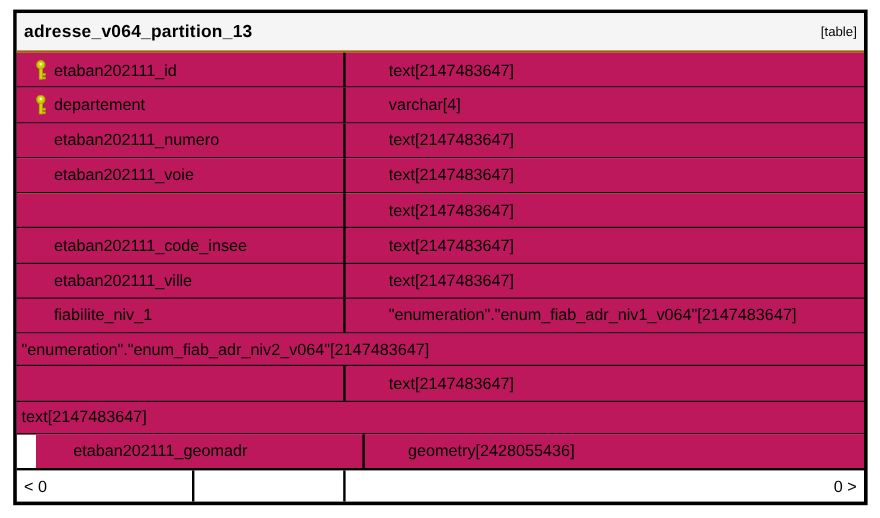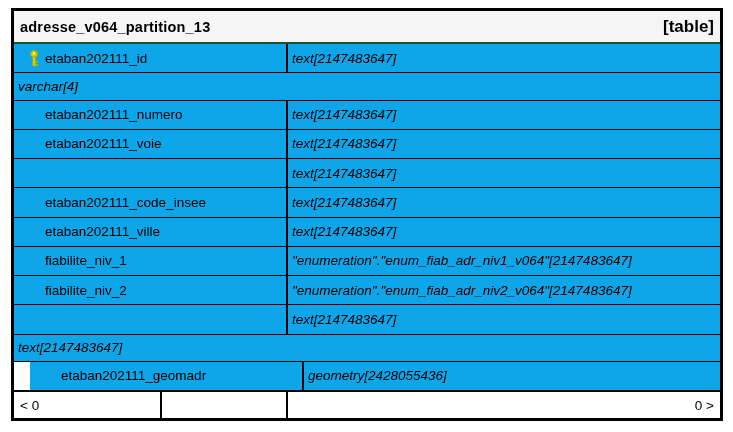--- a/index.html
+++ b/index.html
@@ -20,46 +20,47 @@
     border: 3px solid #000000;
     box-sizing: border-box;
     display: flex;
     flex-direction: column;
     background: #ffffff;
   }
   .hdr {
     height: 31px;
     flex: 0 0 31px;
     background: #f5f5f5;
-    border-bottom: 2px solid #14532d;
+    border-bottom: 2px solid #a16207;
     display: flex;
     align-items: center;
     justify-content: space-between;
     padding: 0 6px;
     box-sizing: content-box;
   }
   .hdr .title {
     font-weight: bold;
     font-size: 14.5px;
     letter-spacing: 0.2px;
   }
   .hdr .badge {
-    font-size: 17px;
-    font-weight: bold;
+    font-size: 11px;
+    font-weight: normal;
   }
   .rows {
     flex: 1 1 auto;
     display: flex;
     flex-direction: column;
   }
   .row {
     flex: 1 1 auto;
     display: flex;
     border-bottom: 1px solid #000000;
-    background: #0ea5e9;
+    background: #be185d;
+    gap: 32px;
   }
   .row:last-child { border-bottom: none; margin-left: 16px; }
   .cell-name {
     flex: 0 0 274px;
     width: 274px;
     border-right: 2px solid #000000;
     display: flex;
     align-items: center;
     padding-left: 15px;
     box-sizing: border-box;
@@ -74,21 +75,20 @@
     align-items: center;
   }
   .cell-type {
     flex: 1 1 auto;
     display: flex;
     align-items: center;
     padding-left: 4px;
     font-size: 13.5px;
     white-space: nowrap;
     overflow: hidden;
-    font-style: italic;
   }
   .ftr {
     height: 26px;
     flex: 0 0 26px;
     border-top: 2px solid #000000;
     display: flex;
     font-size: 13.5px;
   }
   .ftr-cell {
     display: flex;
@@ -134,20 +134,32 @@
         </svg>
       </span>
       <span>etaban202111_id</span>
     </div>
     <div class="cell-type">
       <span>text[2147483647]</span>
     </div>
   </div>
 
   <div class="row">
+    <div class="cell-name">
+      <span class="icon-slot">
+        <svg class="key-svg" width="10" height="17" viewBox="0 0 10 17">
+          <circle cx="5" cy="4" r="3.4" fill="var(--key-fill)" stroke="var(--key-stroke)" stroke-width="1"></circle>
+          <circle cx="5" cy="3.4" r="1.1" fill="#ffffff" opacity="0.85"></circle>
+          <rect x="3.7" y="7" width="2.6" height="9" fill="var(--key-fill)" stroke="var(--key-stroke)" stroke-width="0.6"></rect>
+          <rect x="6.3" y="11.2" width="2.4" height="1.6" fill="var(--key-fill)" stroke="var(--key-stroke)" stroke-width="0.6"></rect>
+          <rect x="6.3" y="14.2" width="2.4" height="1.6" fill="var(--key-fill)" stroke="var(--key-stroke)" stroke-width="0.6"></rect>
+        </svg>
+      </span>
+      <span>departement</span>
+    </div>
     <div class="cell-type">
       <span>varchar[4]</span>
     </div>
   </div>
 
   <div class="row">
     <div class="cell-name">
       <span class="icon-slot">
         <svg class="key-svg" width="10" height="17" viewBox="0 0 10 17" style="visibility: hidden;">
           <circle cx="5" cy="4" r="3.4" fill="var(--key-fill)" stroke="var(--key-stroke)" stroke-width="1"></circle>
@@ -247,32 +259,20 @@
         </svg>
       </span>
       <span>fiabilite_niv_1</span>
     </div>
     <div class="cell-type">
       <span>"enumeration"."enum_fiab_adr_niv1_v064"[2147483647]</span>
     </div>
   </div>
 
   <div class="row">
-    <div class="cell-name">
-      <span class="icon-slot">
-        <svg class="key-svg" width="10" height="17" viewBox="0 0 10 17" style="visibility: hidden;">
-          <circle cx="5" cy="4" r="3.4" fill="var(--key-fill)" stroke="var(--key-stroke)" stroke-width="1"></circle>
-          <circle cx="5" cy="3.4" r="1.1" fill="#ffffff" opacity="0.85"></circle>
-          <rect x="3.7" y="7" width="2.6" height="9" fill="var(--key-fill)" stroke="var(--key-stroke)" stroke-width="0.6"></rect>
-          <rect x="6.3" y="11.2" width="2.4" height="1.6" fill="var(--key-fill)" stroke="var(--key-stroke)" stroke-width="0.6"></rect>
-          <rect x="6.3" y="14.2" width="2.4" height="1.6" fill="var(--key-fill)" stroke="var(--key-stroke)" stroke-width="0.6"></rect>
-        </svg>
-      </span>
-      <span>fiabilite_niv_2</span>
-    </div>
     <div class="cell-type">
       <span>"enumeration"."enum_fiab_adr_niv2_v064"[2147483647]</span>
     </div>
   </div>
 
   <div class="row">
     <div class="cell-name">
       <span class="icon-slot">
         <svg class="key-svg" width="10" height="17" viewBox="0 0 10 17" style="visibility: hidden;">
           <circle cx="5" cy="4" r="3.4" fill="var(--key-fill)" stroke="var(--key-stroke)" stroke-width="1"></circle>

